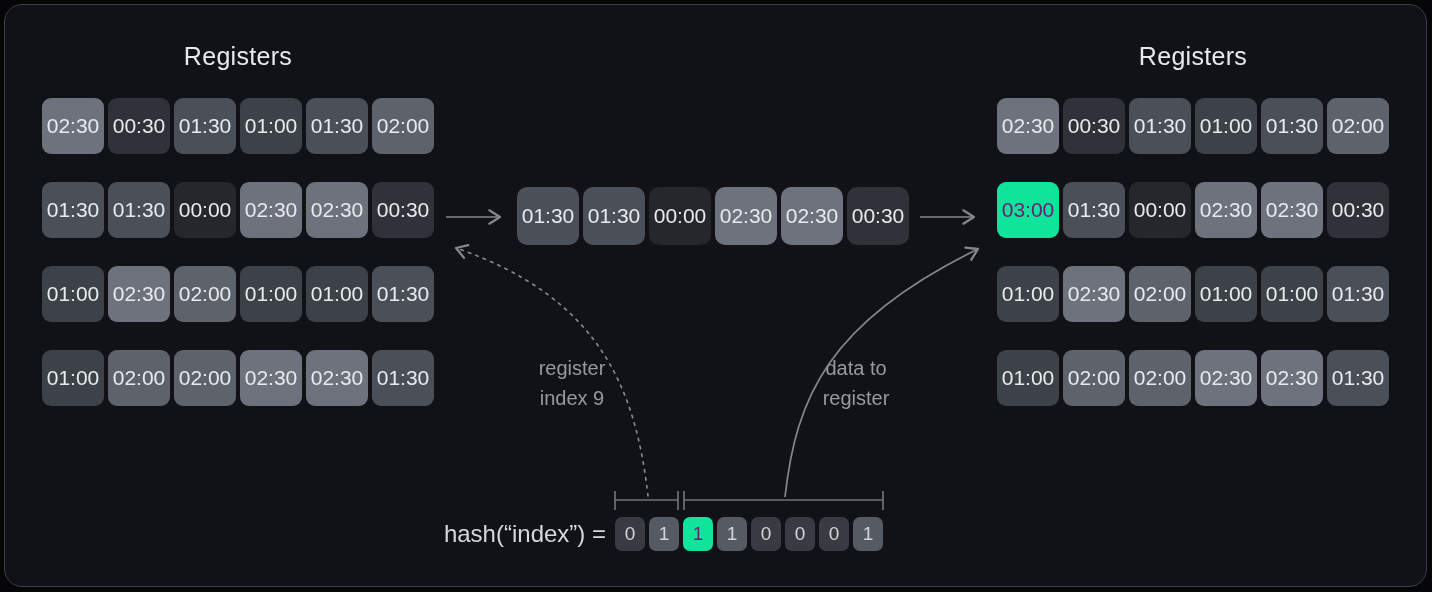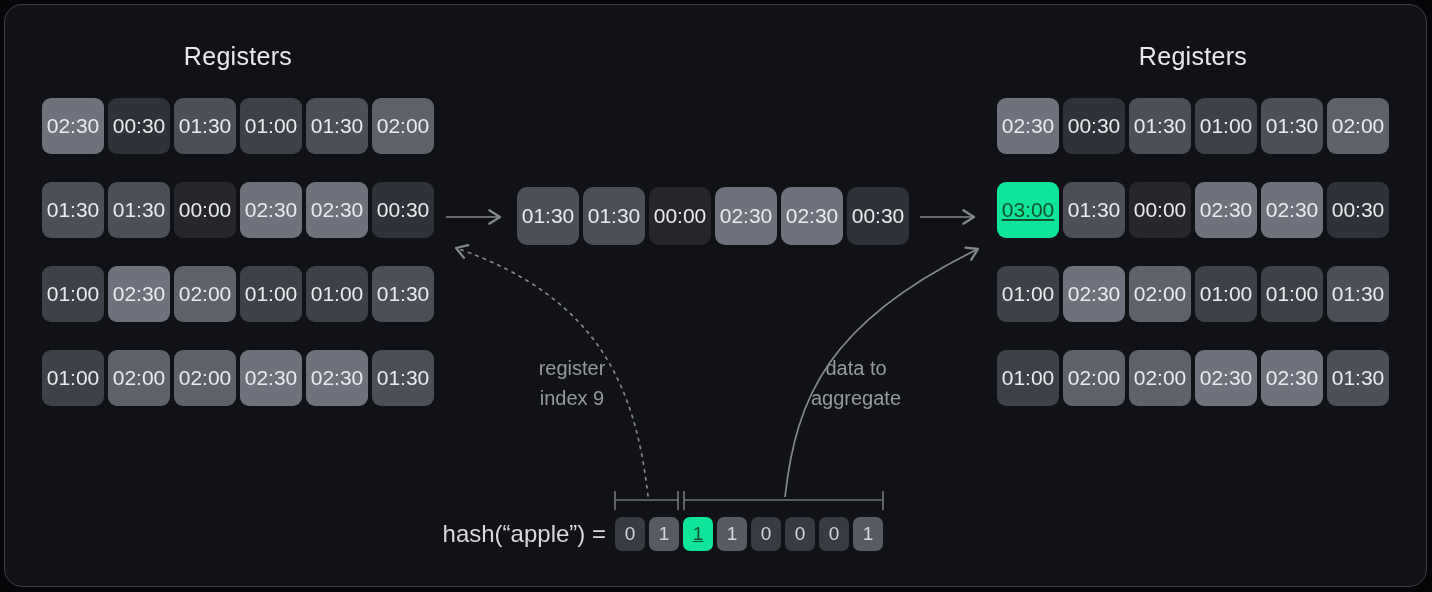--- a/index.html
+++ b/index.html
@@ -21,21 +21,21 @@
     grid-template-columns:repeat(6,62px);grid-auto-rows:56px;
     column-gap:4px;row-gap:28px;
   }
   #left-grid{left:42px;} #right-grid{left:997px;}
   .cell{
     border-radius:9px;display:flex;align-items:center;justify-content:center;
     font-size:21px;color:#e8eaed;
   }
   #middle-row{position:absolute;left:517px;top:187px;display:flex;gap:4px;}
   .cell.mid{width:62px;height:58px;border-radius:10px;}
-  .cell.hl,.bit.hl{background:var(--accent);color:#14532d;text-decoration:underline;}
+  .cell.hl,.bit.hl{background:var(--accent);color:#701a75;}
   .note{
     position:absolute;top:353px;width:200px;text-align:center;
     font-size:20px;line-height:30px;color:#96999f;white-space:pre-line;
   }
   #note-index{left:472px;} #note-agg{left:756px;}
   .hash-label{
     position:absolute;left:360px;top:517px;width:246px;text-align:right;
     font-size:24px;line-height:34px;color:#d6d8db;
   }
   #bit-row{position:absolute;left:615px;top:517px;display:flex;gap:4px;}
@@ -114,23 +114,23 @@
     <div class="cell" style="background: rgb(93, 98, 107);">02:00</div>
     <div class="cell" style="background: rgb(93, 98, 107);">02:00</div>
     <div class="cell" style="background: rgb(109, 114, 124);">02:30</div>
     <div class="cell" style="background: rgb(109, 114, 124);">02:30</div>
     <div class="cell" style="background: rgb(75, 80, 88);">01:30</div>
   </div>
 
 <div class="note" id="note-index">register
 index 9</div>
 <div class="note" id="note-agg">data to
-aggregate</div>
+register</div>
 
-<div class="hash-label">hash(“apple”) =</div>
+<div class="hash-label">hash(“index”) =</div>
 <div id="bit-row">
     <div class="bit" style="background: rgb(56, 60, 66);">0</div>
     <div class="bit" style="background: rgb(86, 91, 99);">1</div>
     <div class="bit hl">1</div>
     <div class="bit" style="background: rgb(86, 91, 99);">1</div>
     <div class="bit" style="background: rgb(56, 60, 66);">0</div>
     <div class="bit" style="background: rgb(56, 60, 66);">0</div>
     <div class="bit" style="background: rgb(56, 60, 66);">0</div>
     <div class="bit" style="background: rgb(86, 91, 99);">1</div>
   </div>

